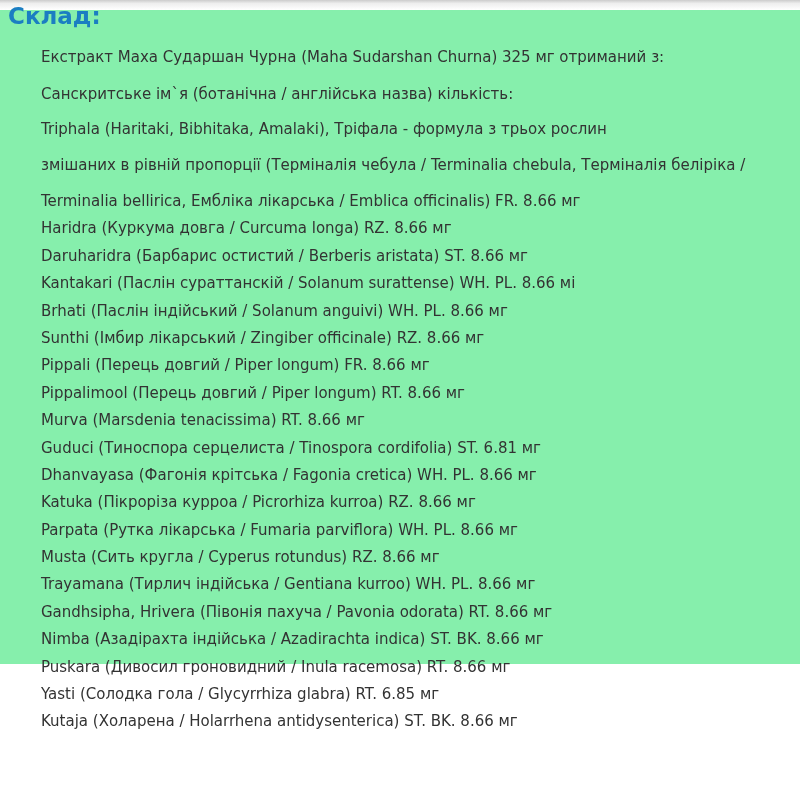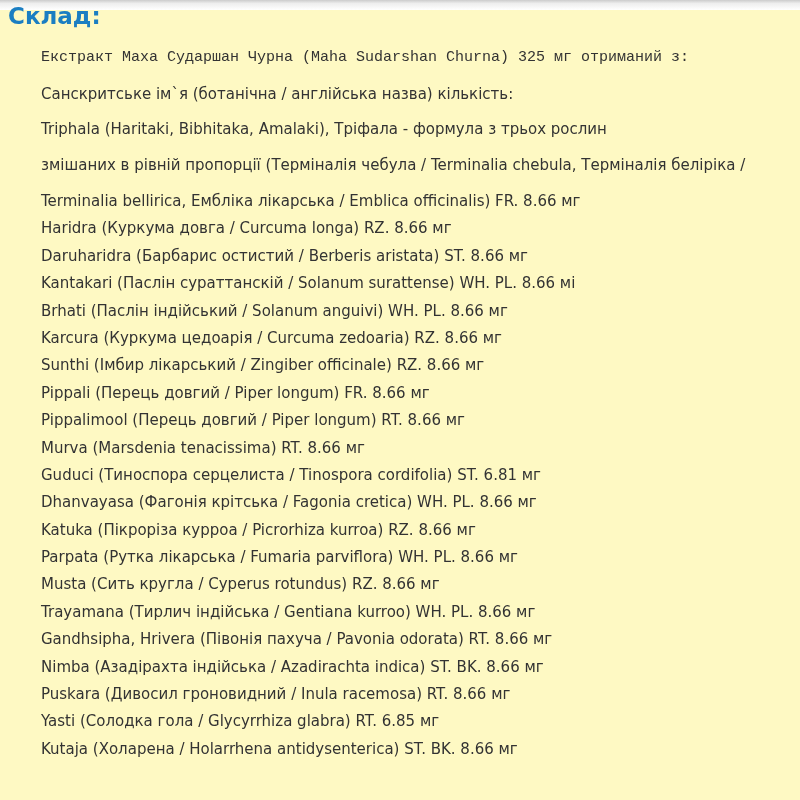--- a/index.html
+++ b/index.html
@@ -7,22 +7,22 @@
     padding: 0;
     width: 800px;
     height: 800px;
     background: #ffffff;
     overflow: hidden;
     font-family: "DejaVu Sans", "Liberation Sans", sans-serif;
   }
   .page {
     position: relative;
     width: 800px;
-    height: 800px;
-    background: #fef9c3;
+    height: 664px;
+    background: #86efac;
   }
   .top-fade {
     position: absolute;
     top: 0; left: 0;
     width: 800px; height: 10px;
     background: linear-gradient(to bottom, #cccccc 0%, #eeeeee 35%, #ffffff 100%);
   }
   .title {
     position: absolute;
     top: 3px;
@@ -34,21 +34,21 @@
     white-space: nowrap;
   }
   .line {
     position: absolute;
     left: 41px;
     font-size: 15px;
     color: var(--text, #333333);
     white-space: nowrap;
     line-height: 19px;
   }
-  .intro1 { top: 48px; font-family: Liberation Mono, monospace; }
+  .intro1 { top: 48px; }
   .intro2 { top: 85px; }
   .para1  { top: 120px; }
   .para2  { top: 148px; margin-top: 8px; }
   .list {
     position: absolute;
     left: 41px;
     top: 188px;
     font-size: 15px;
     color: var(--text, #333333);
     line-height: 27.4px;
@@ -68,21 +68,20 @@
   <div class="line intro1">Екстракт Маха Сударшан Чурна (Maha Sudarshan Churna) 325 мг отриманий з:</div>
   <div class="line para1">Triphala (Haritaki, Bibhitaka, Amalaki), Тріфала - формула з трьох рослин</div>
   <div class="line intro2">Санскритське ім`я (ботанічна / англійська назва) кількість:</div>
   <div class="line para2">змішаних в рівній пропорції (Терміналія чебула / Terminalia chebula, Терміналія беліріка /</div>
   <div class="list">
       <div class="line-item">Terminalia bellirica, Ембліка лікарська / Emblica officinalis) FR. 8.66 мг</div>
       <div class="line-item">Haridra (Куркума довга / Curcuma longa) RZ. 8.66 мг</div>
       <div class="line-item">Daruharidra (Барбарис остистий / Berberis aristata) ST. 8.66 мг</div>
       <div class="line-item">Kantakari (Паслін сураттанскій / Solanum surattense) WH. PL. 8.66 мі</div>
       <div class="line-item">Brhati (Паслін індійський / Solanum anguivi) WH. PL. 8.66 мг</div>
-      <div class="line-item">Karcura (Куркума цедоарія / Curcuma zedoaria) RZ. 8.66 мг</div>
       <div class="line-item">Sunthi (Імбир лікарський / Zingiber officinale) RZ. 8.66 мг</div>
       <div class="line-item">Pippali (Перець довгий / Piper longum) FR. 8.66 мг</div>
       <div class="line-item">Pippalimool (Перець довгий / Piper longum) RT. 8.66 мг</div>
       <div class="line-item">Murva (Marsdenia tenacissima) RT. 8.66 мг</div>
       <div class="line-item">Guduci (Тиноспора серцелиста / Tinospora cordifolia) ST. 6.81 мг</div>
       <div class="line-item">Dhanvayasa (Фагонія крітська / Fagonia cretica) WH. PL. 8.66 мг</div>
       <div class="line-item">Katuka (Пікроріза курроа / Picrorhiza kurroa) RZ. 8.66 мг</div>
       <div class="line-item">Parpata (Рутка лікарська / Fumaria parviflora) WH. PL. 8.66 мг</div>
       <div class="line-item">Musta (Сить кругла / Cyperus rotundus) RZ. 8.66 мг</div>
       <div class="line-item">Trayamana (Тирлич індійська / Gentiana kurroo) WH. PL. 8.66 мг</div>

